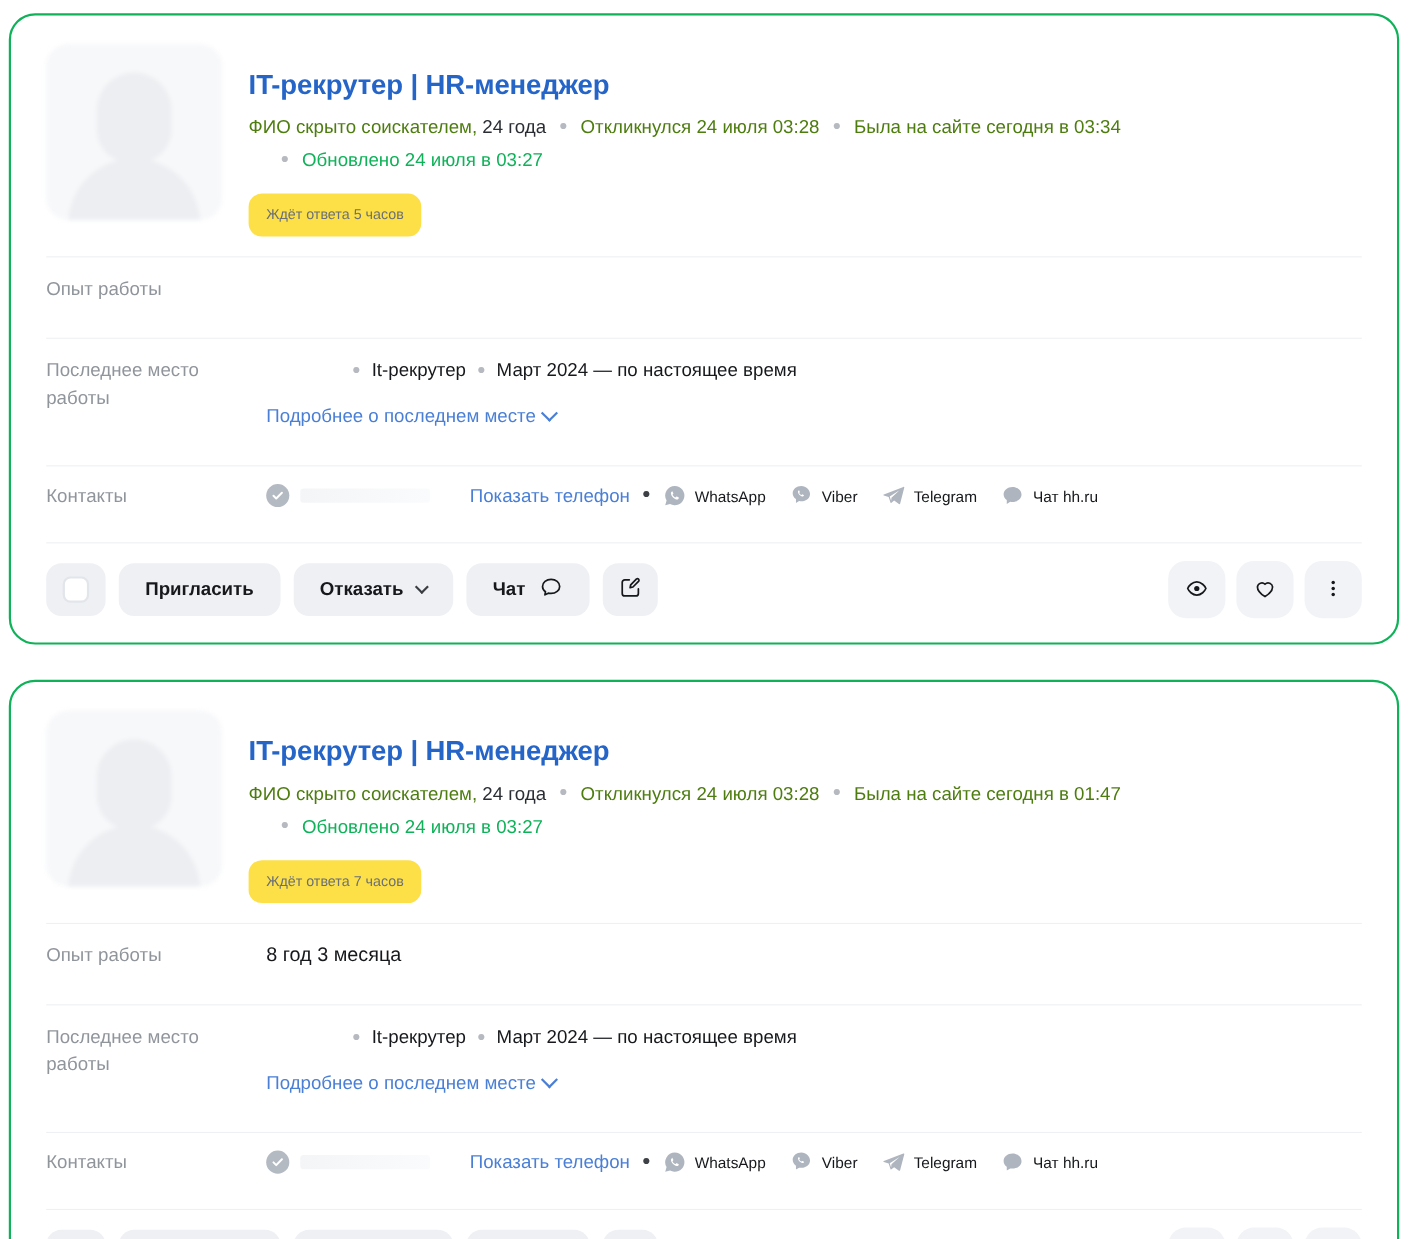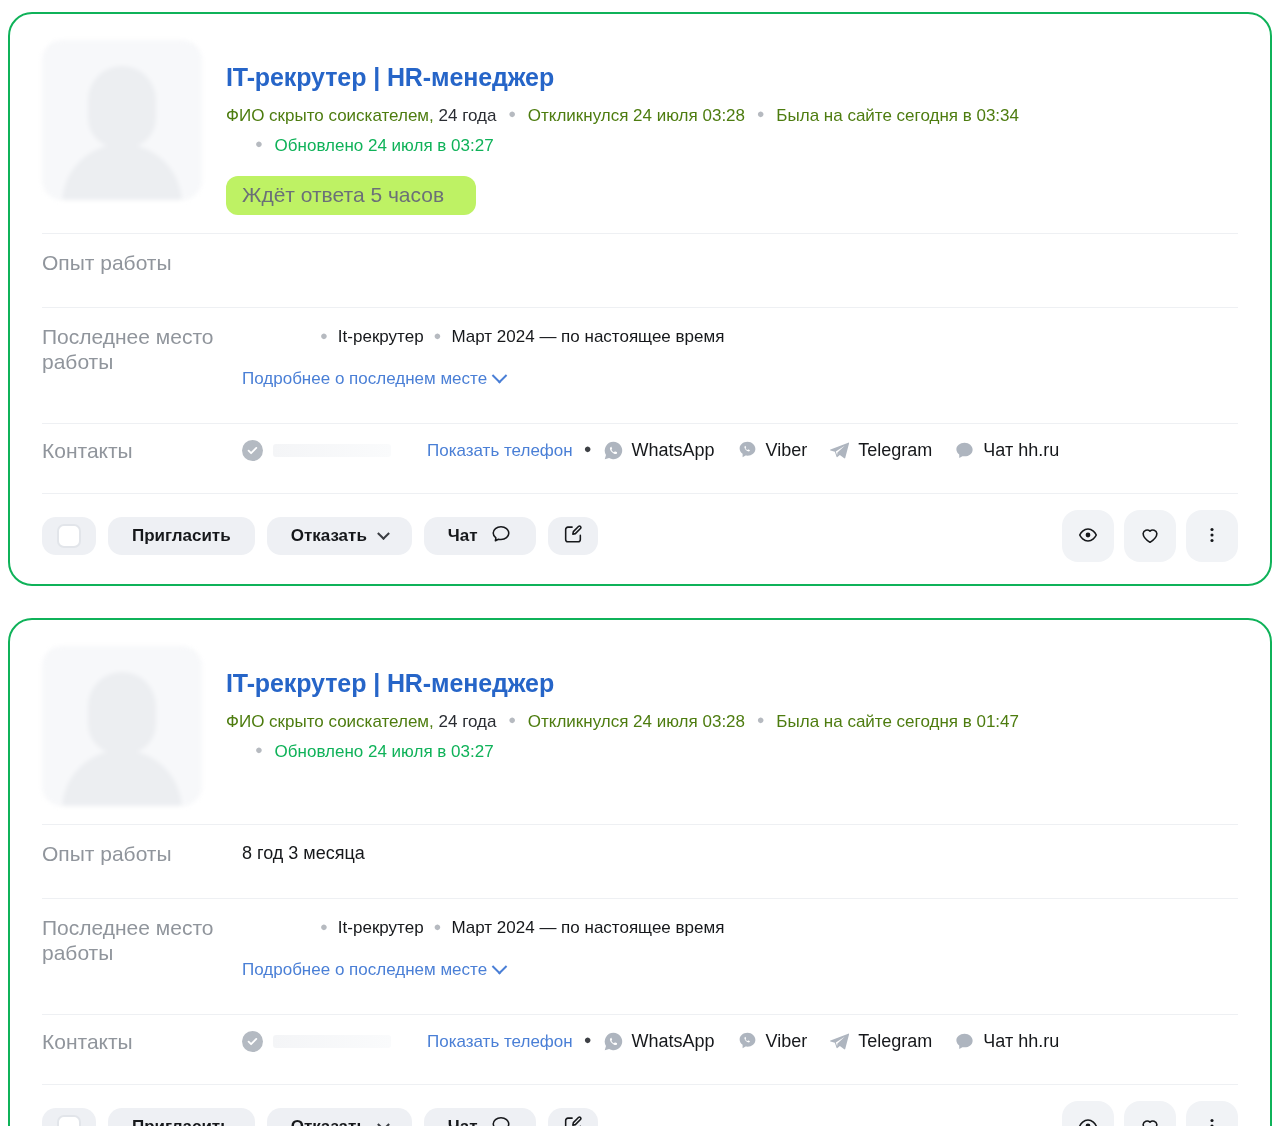--- a/index.html
+++ b/index.html
@@ -97,42 +97,42 @@
   .meta-updated { color: #0fb259; }
   .meta-second {
     font-size: 17px;
     line-height: 28px;
     padding-left: 22px;
   }
 
   .badge-wait {
     display: inline-block;
     margin-top: 16px;
-    background: #bef264;
+    background: #fde047;
     color: #6b7077;
-    font-size: 21px;
+    font-size: 13px;
     line-height: 20px;
-    padding: 9px 32px 10px 16px;
+    padding: 9px 16px 10px 16px;
     border-radius: 12px;
   }
 
   
   .divider {
     height: 1px;
     background: #eef0f3;
     margin: 18px 0 0 0;
   }
   .info-row {
     display: flex;
     align-items: flex-start;
     padding: 16px 0 14px 0;
   }
   .info-label {
     flex: 0 0 200px;
-    font-size: 21px;
+    font-size: 17px;
     line-height: 25px;
     color: #90959c;
   }
   .info-value {
     flex: 1 1 auto;
     font-size: 17px;
     line-height: 25px;
     color: #1c1d1f;
     min-width: 0;
   }
@@ -217,21 +217,21 @@
     color: #3d4045;
     font-size: 13px;
     margin: 0 11px;
     position: relative;
     top: -2px;
   }
   .messenger {
     display: inline-flex;
     align-items: center;
     gap: 8px;
-    font-size: 18px;
+    font-size: 14px;
     color: #16181b;
     margin-right: 22px;
     text-decoration: none;
     cursor: pointer;
   }
   .messenger:last-child { margin-right: 0; }
   .mico { display: inline-flex; width: 21px; height: 21px; flex: 0 0 21px; }
 
   
   .actions-row {
@@ -240,21 +240,21 @@
     padding-top: 16px;
     gap: 12px;
   }
   .actions-left { display: flex; align-items: center; gap: 12px; }
   .actions-right { margin-left: auto; display: flex; align-items: center; gap: 10px; }
 
   .btn {
     background: #eef0f4;
     border: none;
     border-radius: 14px;
-    height: 38px;
+    height: 48px;
     padding: 0 24px;
     font-family: inherit;
     font-size: 17px;
     font-weight: bold;
     color: #16181b;
     display: inline-flex;
     align-items: center;
     gap: 12px;
     cursor: pointer;
     white-space: nowrap;
@@ -473,20 +473,21 @@
           <span class="strong-dark">24 года</span>
           <span class="meta-sep">●</span>
           <span class="gray">Откликнулся 24 июля 03:28</span>
           <span class="meta-sep">●</span>
           <span class="gray">Была на сайте сегодня в 01:47</span>
         </div>
         <div class="meta-second">
           <span class="meta-sep">●</span>
           <span class="meta-updated">Обновлено 24 июля в 03:27</span>
         </div>
+        <div class="badge-wait">Ждёт ответа 7 часов</div>
       </div>
     </div>
 
     <div class="divider"></div>
 
     <div class="info-row">
       <div class="info-label">Опыт работы</div>
       <div class="info-value exp-value">8 год 3 месяца</div>
     </div>
 

